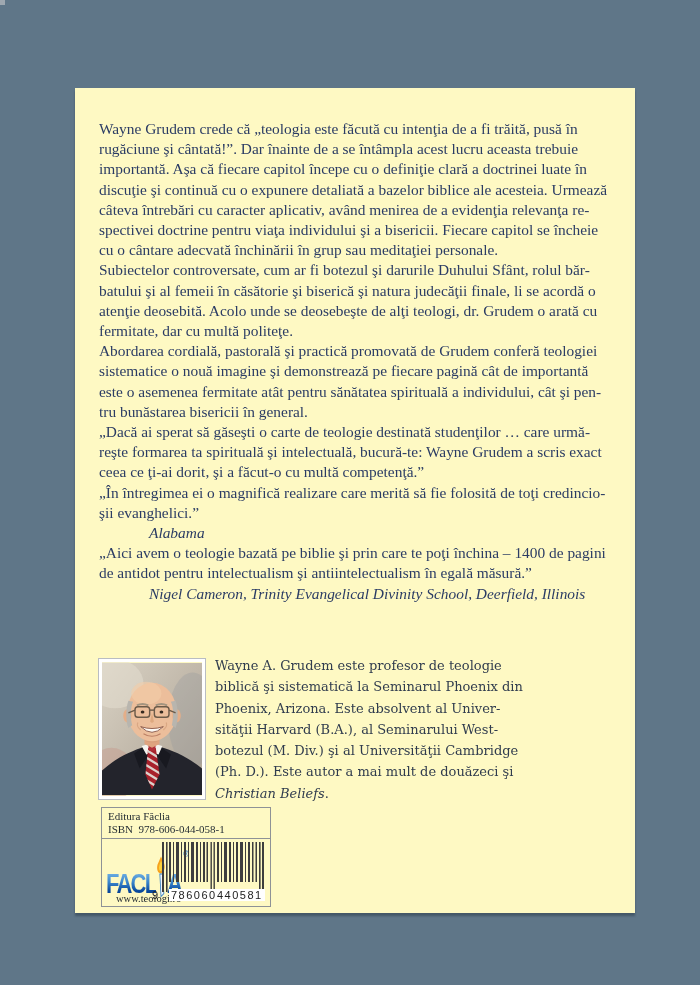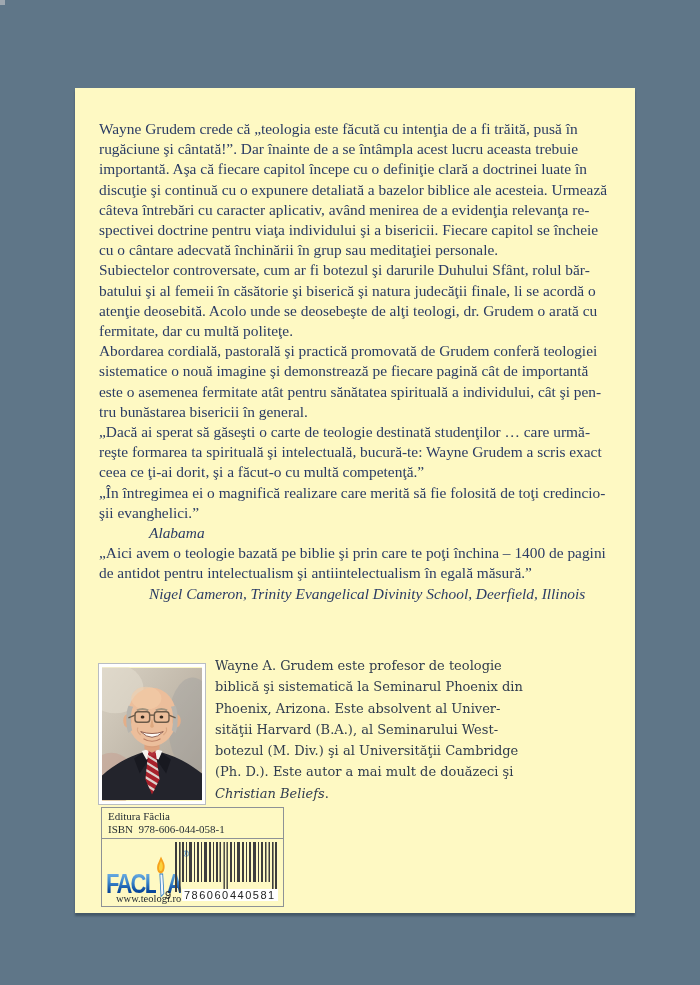--- a/index.html
+++ b/index.html
@@ -6,28 +6,28 @@
   .page{position:relative;width:700px;height:985px;background:#5f7688;overflow:hidden;
         font-family:"Liberation Serif",serif;}
   .scan-artifact{position:absolute;left:0;top:0;width:5px;height:5px;background:#9fa8b0;}
   .card{position:absolute;left:75px;top:88px;width:560px;height:825px;background:#fef9c3;
         box-shadow:0 3px 2px rgba(35,50,65,.45);}
   .textcol{position:absolute;left:24px;top:31px;width:520px;color:#2b3c64;
            font-size:15.4px;line-height:20.2px;}
   .line{white-space:nowrap;}
   .attr{font-style:italic;padding-left:50px;white-space:nowrap;}
   
-  .bio-row{position:absolute;left:24px;top:565px;width:520px;display:flex;align-items:flex-end;}
+  .bio-row{position:absolute;left:24px;top:565px;width:520px;display:flex;align-items:center;}
   .photo{width:100px;height:134px;border:3px solid #fff;outline:1px solid #b9bdc2;flex:0 0 auto;}
   .photo svg{display:block;}
   .bio-text{margin-left:10px;padding-top:2px;font-family:"DejaVu Serif",serif;
             font-size:13px;line-height:21.3px;color:#303c4e;}
   .bio-text .it{font-style:italic;}
   
-  .pub{position:absolute;left:26px;top:719px;width:183px;color:#1f2830;}
+  .pub{position:absolute;left:26px;top:719px;width:170px;color:#1f2830;}
   .pub-box1{border:1px solid #8e9296;padding:2px 6px 3px 6px;font-size:11px;line-height:12.5px;}
   .pub-box1 .pre{white-space:pre;}
   .pub-box2{border:1px solid #8e9296;margin-top:-1px;height:67px;position:relative;}
   .logo{position:absolute;left:4px;top:20px;display:flex;align-items:flex-end;
         font-family:"Liberation Sans",sans-serif;font-weight:bold;font-size:25px;
         letter-spacing:-2px;transform:scaleX(.88) scaleY(1.12);transform-origin:left bottom;}
   .logo-text{color:#1565b8;}
   @supports (-webkit-background-clip: text){
     .logo-text{background:linear-gradient(#8ac6f0 0%,#3c86cc 45%,#0a4a9e 72%,#083a80 100%);
                -webkit-background-clip:text;background-clip:text;color:transparent;}

